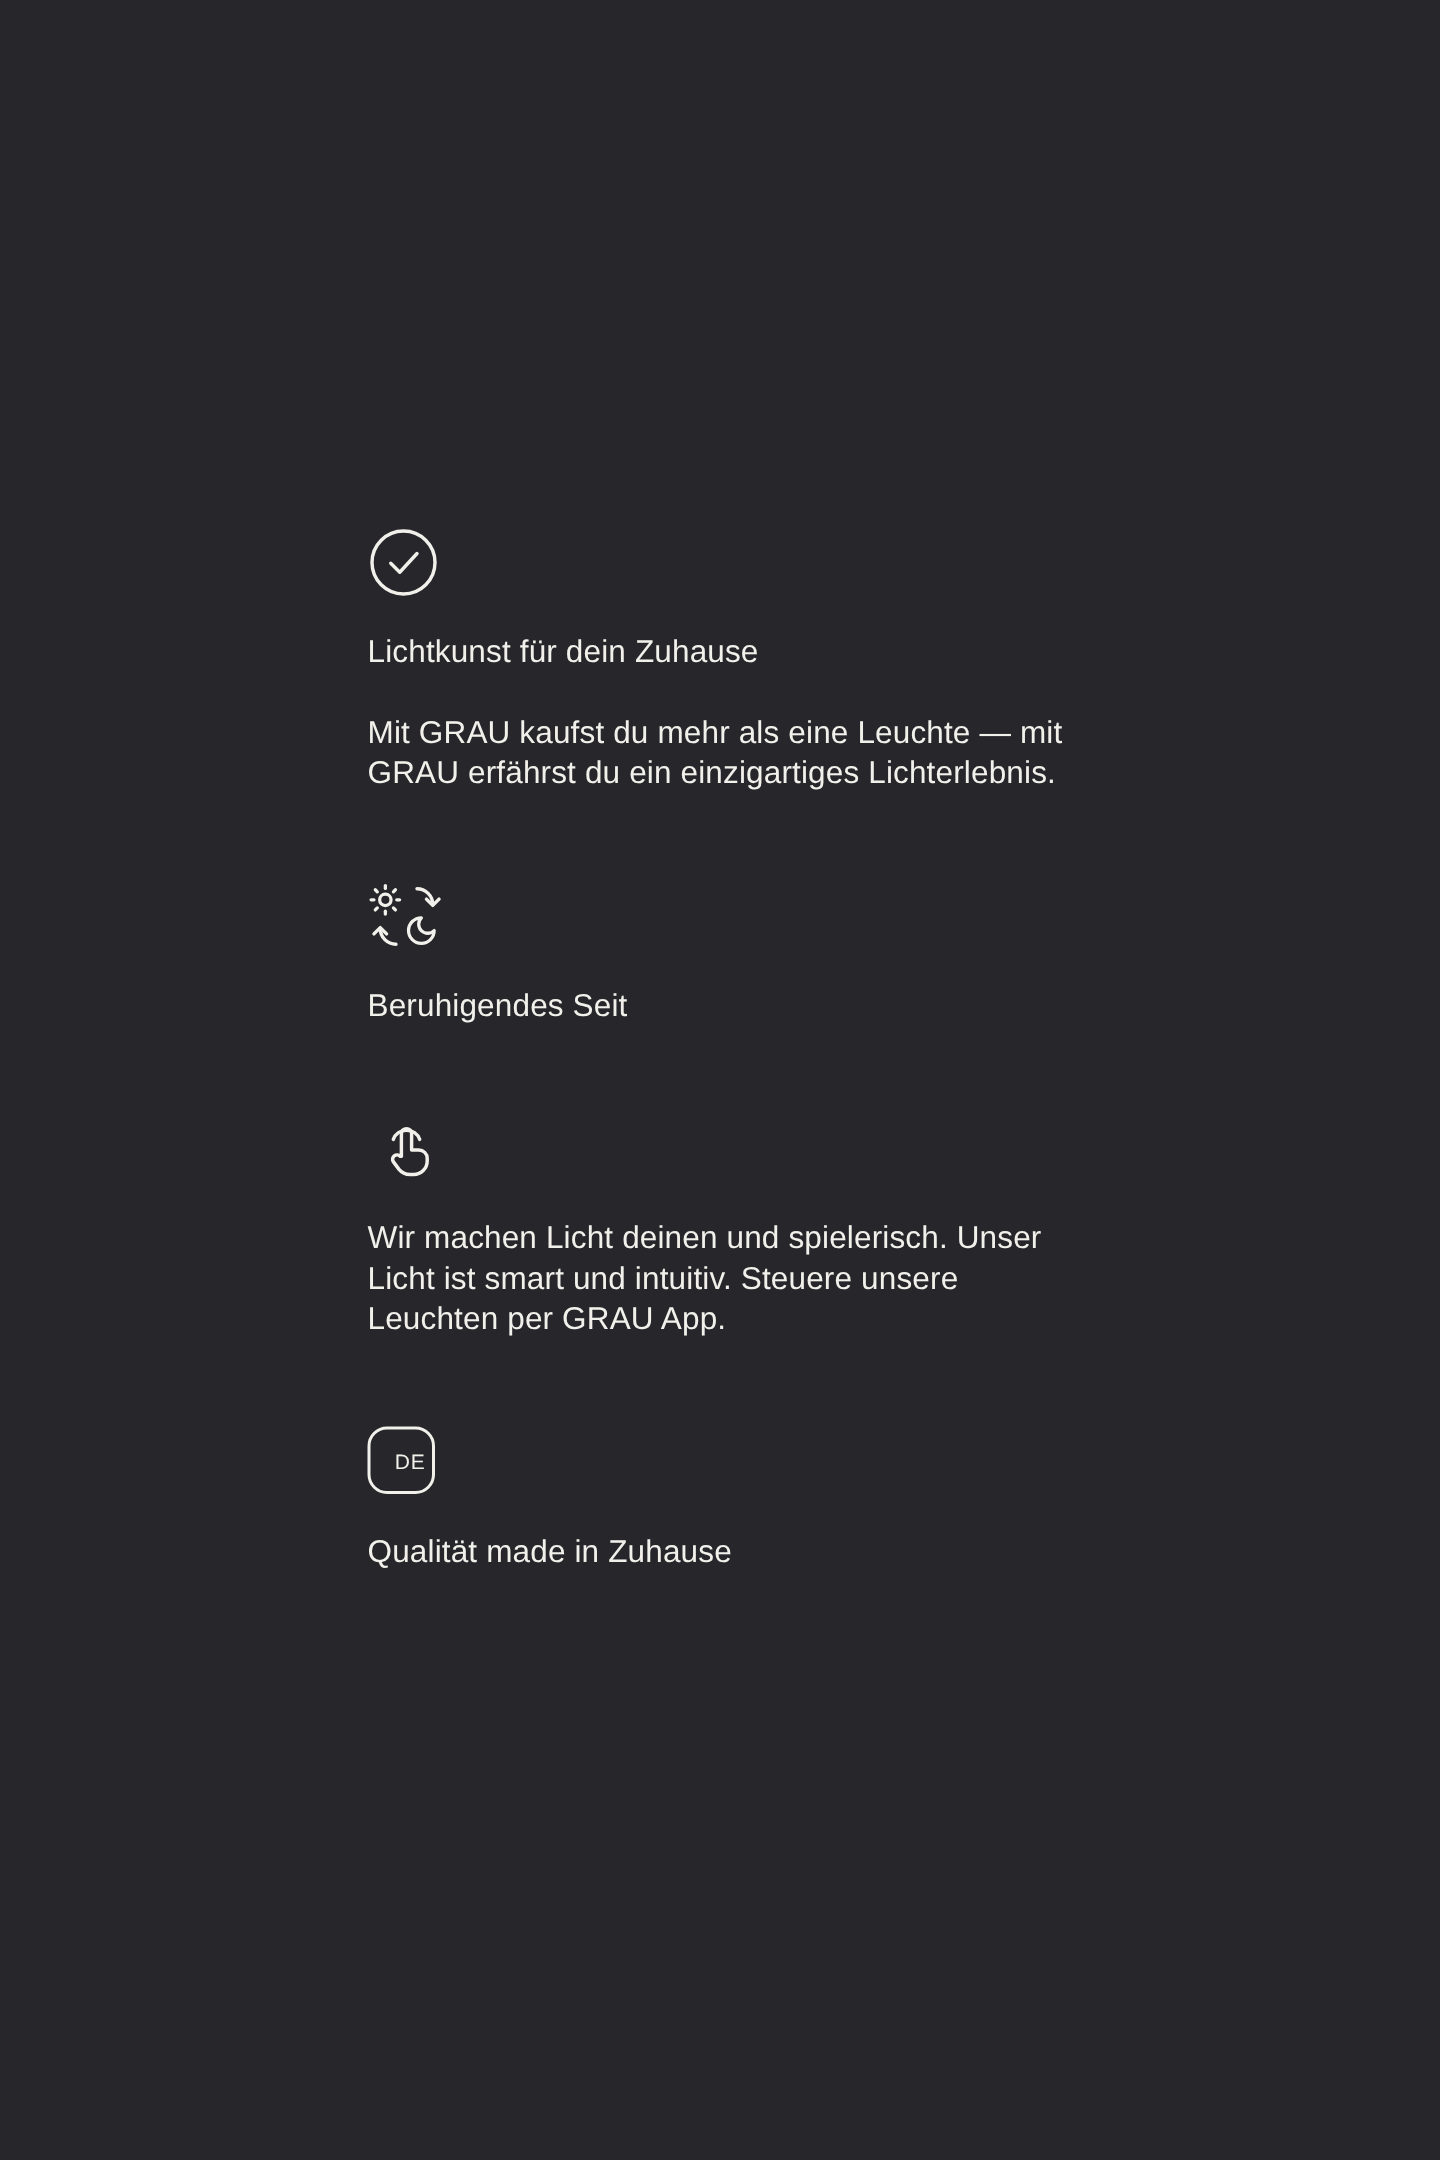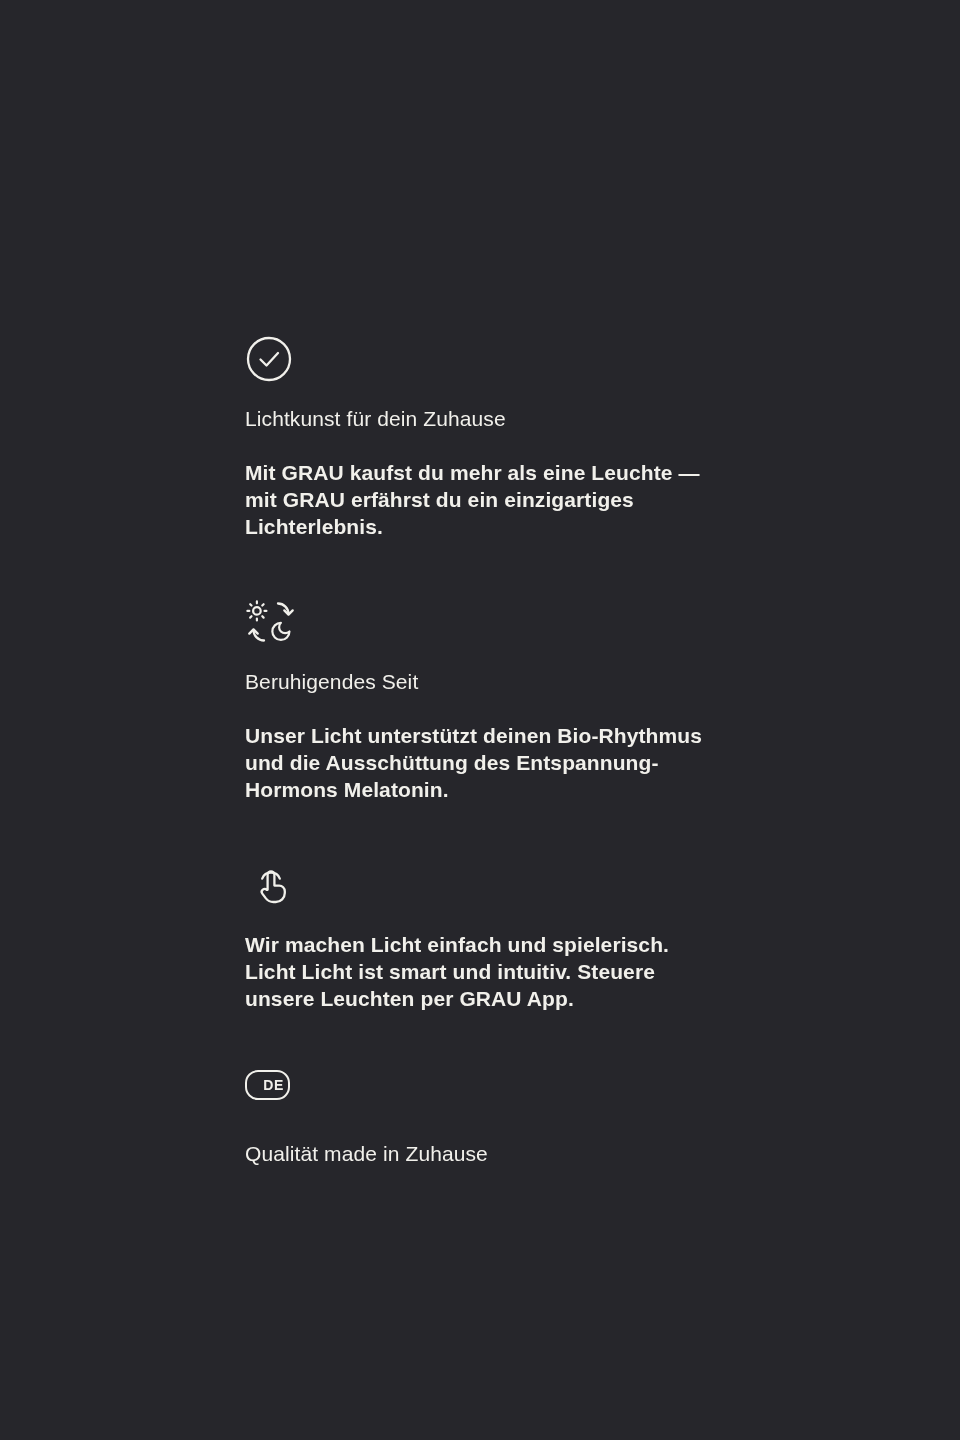--- a/index.html
+++ b/index.html
@@ -11,21 +11,21 @@
     height: 1440px;
     background: #26262b;
     color: #f1f0eb;
     font-family: "Liberation Sans", "DejaVu Sans", sans-serif;
     position: relative;
     overflow: hidden;
   }
   .content {
     position: absolute;
     left: 245px;
-    top: 335px;
+    top: 351px;
     width: 470px;
   }
   .feature {
     margin-bottom: 58px;
   }
   .icon-wrap {
     height: 48px;
     margin-bottom: 22px;
     color: #f1f0eb;
   }
@@ -35,35 +35,35 @@
   .feature-title {
     font-size: 21px;
     line-height: 27px;
     font-weight: 400;
     letter-spacing: 0.1px;
     margin: 0 0 27px 0;
   }
   .feature-text {
     font-size: 21px;
     line-height: 27px;
-    font-weight: 700;
+    font-weight: 400;
     letter-spacing: 0.1px;
     margin: 0;
   }
   .de-badge {
     width: 45px;
-    height: 30px;
+    height: 45px;
     box-sizing: border-box;
     border: 2.4px solid currentColor;
     border-radius: 13px;
     display: flex;
     align-items: center;
     justify-content: center;
     font-size: 14px;
-    font-weight: 700;
+    font-weight: 400;
     letter-spacing: 0.6px;
     padding-left: 12px;
   }
 </style>
 </head>
 <body style="background: rgb(38, 38, 43); color: rgb(241, 240, 235);">
 
 <main class="content">
 
   <section class="feature">
@@ -92,31 +92,30 @@
           <path d="M19.07 4.93l-1.41 1.41"></path>
         </g>
         <path d="M33 5.5 A10.5 10.5 0 0 1 43.5 16"></path>
         <path d="M39.3 12.4 L43.5 16.6 L47.7 12.4"></path>
         <path d="M19 42.5 A10.5 10.5 0 0 1 8.5 32"></path>
         <path d="M4.3 35.6 L8.5 31.4 L12.7 35.6"></path>
         <path transform="translate(24.5 22) scale(0.95)" d="M12 3a6 6 0 0 0 9 9 9 9 0 1 1-9-9Z"></path>
       </svg>
     </div>
     <h3 class="feature-title">Beruhigendes Seit</h3>
-    <p class="feature-text">Unser Licht unterstützt deinen Bio-Rhythmus und die Ausschüttung des Entspannung-Hormons Melatonin.</p>
   </section>
 
   <section class="feature">
     <div class="icon-wrap">
       <svg width="48" height="48" viewBox="0 0 48 48" fill="none" stroke="currentColor" stroke-width="2.3" stroke-linecap="round" stroke-linejoin="round" aria-hidden="true">
         <path d="M17.2 17.6 A9.4 9.4 0 0 1 34.8 17.6"></path>
         <path d="M22.6 28.8 L22.6 13.8 A3.4 3.4 0 0 1 29.4 13.8 L29.4 24.6 L34.2 24.6 A5.6 5.6 0 0 1 39.8 30.2 L39.8 32 A9 9 0 0 1 30.8 41 L28.4 41 A9.6 9.6 0 0 1 20.9 37.4 L17.3 32.6 A2.9 2.9 0 0 1 17.8 28.6 A3 3 0 0 1 21.8 28.9 Z"></path>
       </svg>
     </div>
-    <p class="feature-text">Wir machen Licht einfach und spielerisch. Licht Licht ist smart und intuitiv. Steuere unsere Leuchten per GRAU App.</p>
+    <p class="feature-text">Wir machen Licht deinen und spielerisch. Unser Licht ist smart und intuitiv. Steuere unsere Leuchten per GRAU App.</p>
   </section>
 
   <section class="feature">
     <div class="icon-wrap">
       <div class="de-badge">DE</div>
     </div>
     <h3 class="feature-title">Qualität made in Zuhause</h3>
   </section>
 
 </main>

